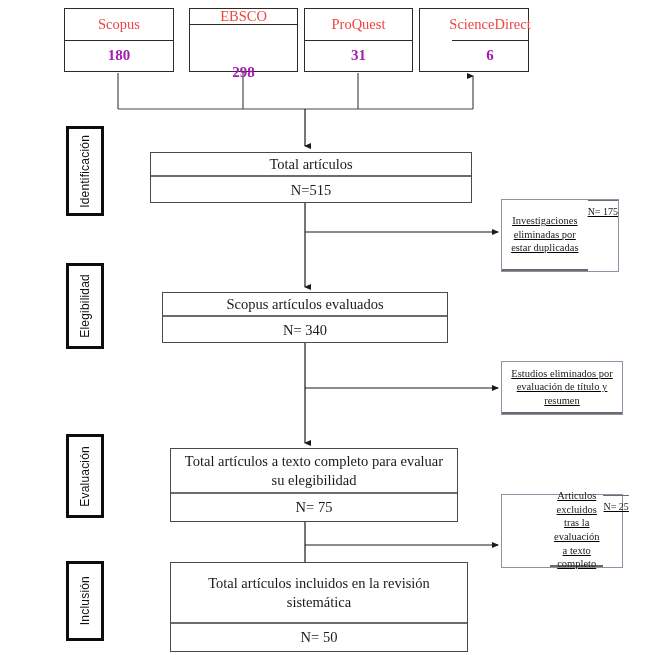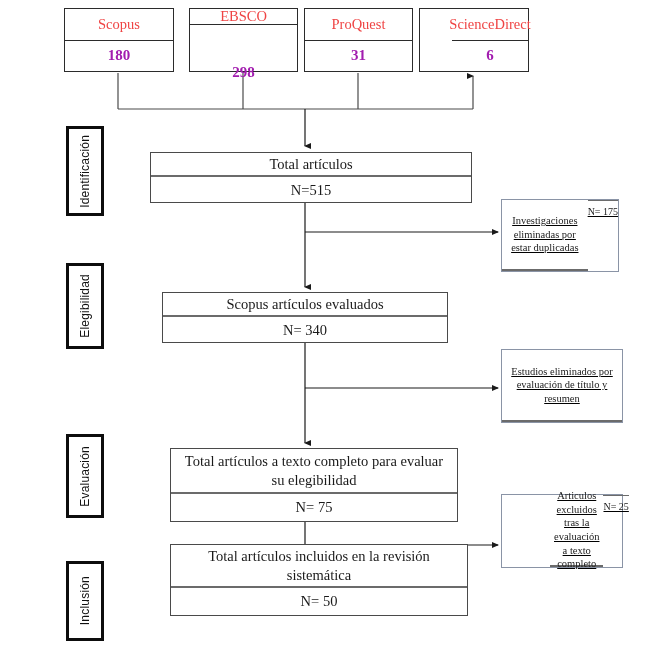--- a/index.html
+++ b/index.html
@@ -224,31 +224,31 @@
   <div class="node main-box" style="left:162px; top:292px; width:286px; height:51px;">
     <div class="main-label">Scopus artículos evaluados</div>
     <div class="main-count">N= 340</div>
   </div>
 
   <div class="node main-box" style="left:170px; top:448px; width:288px; height:74px;">
     <div class="main-label">Total artículos a texto completo para evaluar su elegibilidad</div>
     <div class="main-count">N= 75</div>
   </div>
 
-  <div class="node main-box" style="left:170px; top:544px; width:298px; height:72px;">
+  <div class="node main-box" style="left:170px; top:562px; width:298px; height:90px;">
     <div class="main-label">Total  artículos incluidos en la revisión sistemática</div>
     <div class="main-count">N= 50</div>
   </div>
 
   <div class="node excl-box" style="left:501px; top:199px; width:118px; height:73px;">
     <div class="excl-label">Investigaciones eliminadas por estar duplicadas</div>
     <div class="excl-count">N= 175</div>
   </div>
 
-  <div class="node excl-box" style="left:501px; top:349px; width:122px; height:74px;">
+  <div class="node excl-box" style="left:501px; top:361px; width:122px; height:54px;">
     <div class="excl-label">Estudios eliminados por evaluación de título y resumen</div>
   </div>
 
   <div class="node excl-box" style="left:501px; top:494px; width:122px; height:74px;padding-left:48px;">
     <div class="excl-label">Articulos excluidos tras la evaluación a texto completo</div>
     <div class="excl-count">N= 25</div>
   </div>
 
 </div>
 

